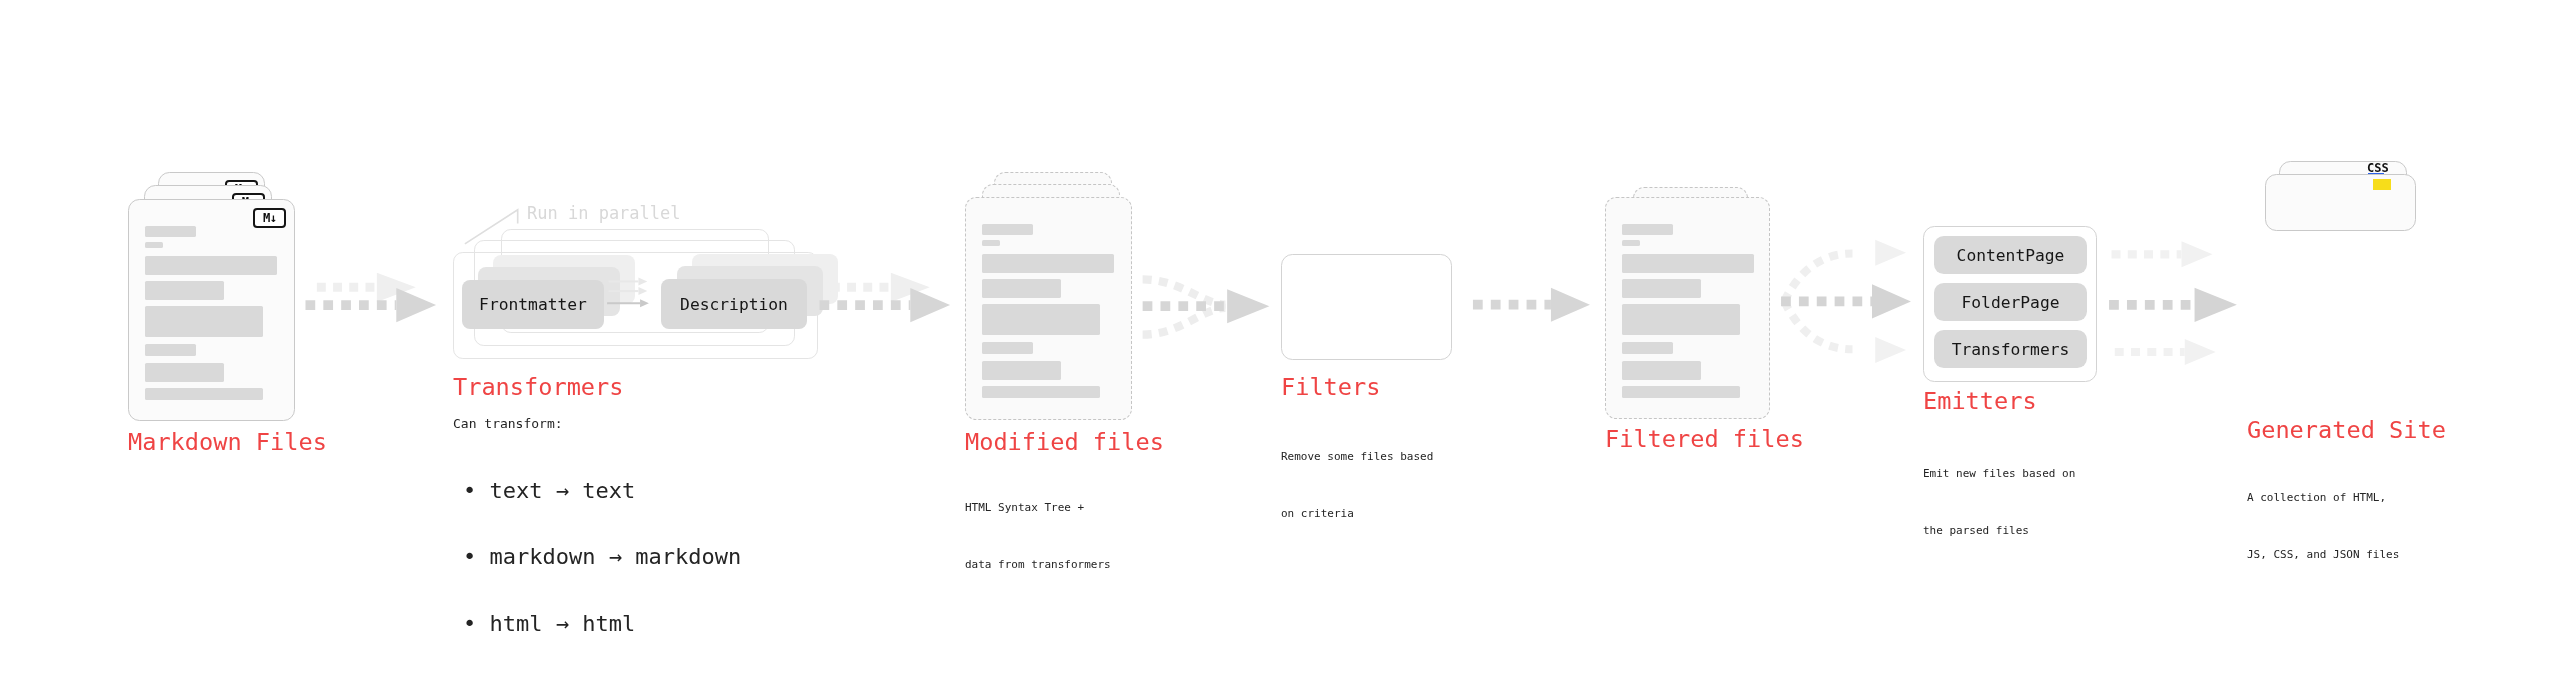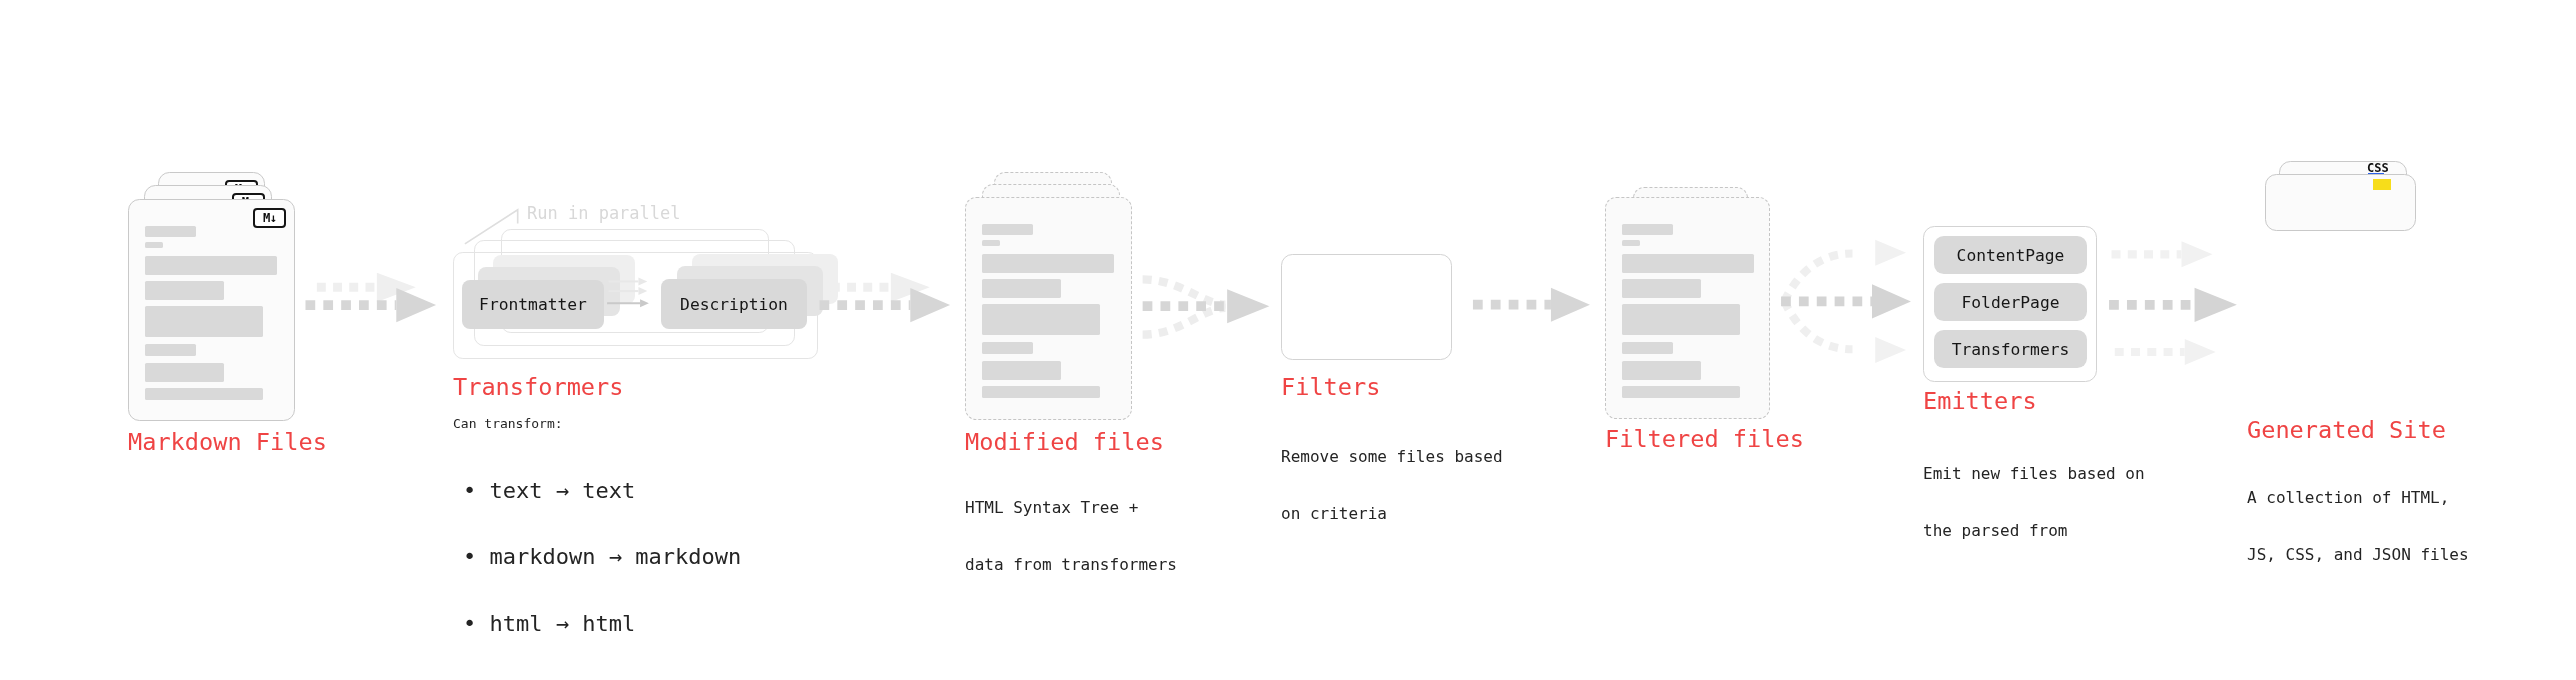--- a/index.html
+++ b/index.html
@@ -23,21 +23,21 @@
   .pill{
     position:absolute;background:#d9d9d9;border-radius:8.1px;
     display:flex;align-items:center;justify-content:center;
     font-size:16.3px;color:#161616;white-space:nowrap;
   }
   .pill.g1{background:#e4e4e4;}
   .pill.g2{background:#efefef;}
   .outline-box{position:absolute;border:1.6px solid #d3d3d3;border-radius:11.4px;box-sizing:border-box;background:transparent;}
   
   .heading{position:absolute;font-size:23.6px;color:#ef4444;white-space:nowrap;line-height:1.1;}
-  .desc{position:absolute;font-size:16px;color:#242424;white-space:pre;line-height:18.7px;}
+  .desc{position:absolute;font-size:11px;color:#242424;white-space:pre;line-height:18.7px;}
   .desc.bullets{font-size:22px;line-height:22.3px;}
   .annotation{position:absolute;font-size:17px;color:#d8d8d8;white-space:nowrap;}
   .arr{position:absolute;}
   
   .css-badge{position:absolute;top:3.3px;right:21px;width:18px;text-align:center;}
   .css-badge .t{font-size:12px;font-weight:bold;color:#111;line-height:6.5px;letter-spacing:0;}
   .css-badge .u{height:3.3px;width:15.4px;margin:0.8px auto 0;}
   .js-badge{position:absolute;top:4.1px;right:23.6px;width:18.7px;height:11.4px;}
   .html-badge{position:absolute;top:4.1px;right:10.6px;width:21px;text-align:center;}
   .html-badge .t{font-size:6.5px;font-weight:bold;color:#111;line-height:7.3px;letter-spacing:0.8px;}
@@ -203,21 +203,21 @@
     </g>
   </svg>
 
   <div class="outline-box" style="left:1923px;top:226px;width:174px;height:156px;"></div>
   <div class="pill" style="left:1934px;top:236px;width:153px;height:38px;border-radius:9.8px;">ContentPage</div>
   <div class="pill" style="left:1934px;top:283px;width:153px;height:38px;border-radius:9.8px;">FolderPage</div>
   <div class="pill" style="left:1934px;top:330px;width:153px;height:38px;border-radius:9.8px;">Transformers</div>
   <div class="heading" style="left:1923px;top:389px;">Emitters</div>
   <div class="desc" style="left:1923px;top:428px;">
     <div>Emit new files based on</div>
-    <div>the parsed from</div>
+    <div>the parsed files</div>
   </div>
 
   <svg class="arr" style="left:2105px;top:238px;" width="140" height="132" viewBox="0 0 172 162">
     <g stroke="#f1f1f1" fill="#f1f1f1">
       <line x1="8" y1="20" x2="94" y2="20" stroke-width="10" stroke-dasharray="11 9"></line>
       <polygon points="94,4 94,36 132,20" stroke="none"></polygon>
     </g>
     <g stroke="#d4d4d4" fill="#d4d4d4">
       <line x1="5" y1="82" x2="110" y2="82" stroke-width="12" stroke-dasharray="12 10"></line>
       <polygon points="110,61 110,103 162,82" stroke="none"></polygon>

